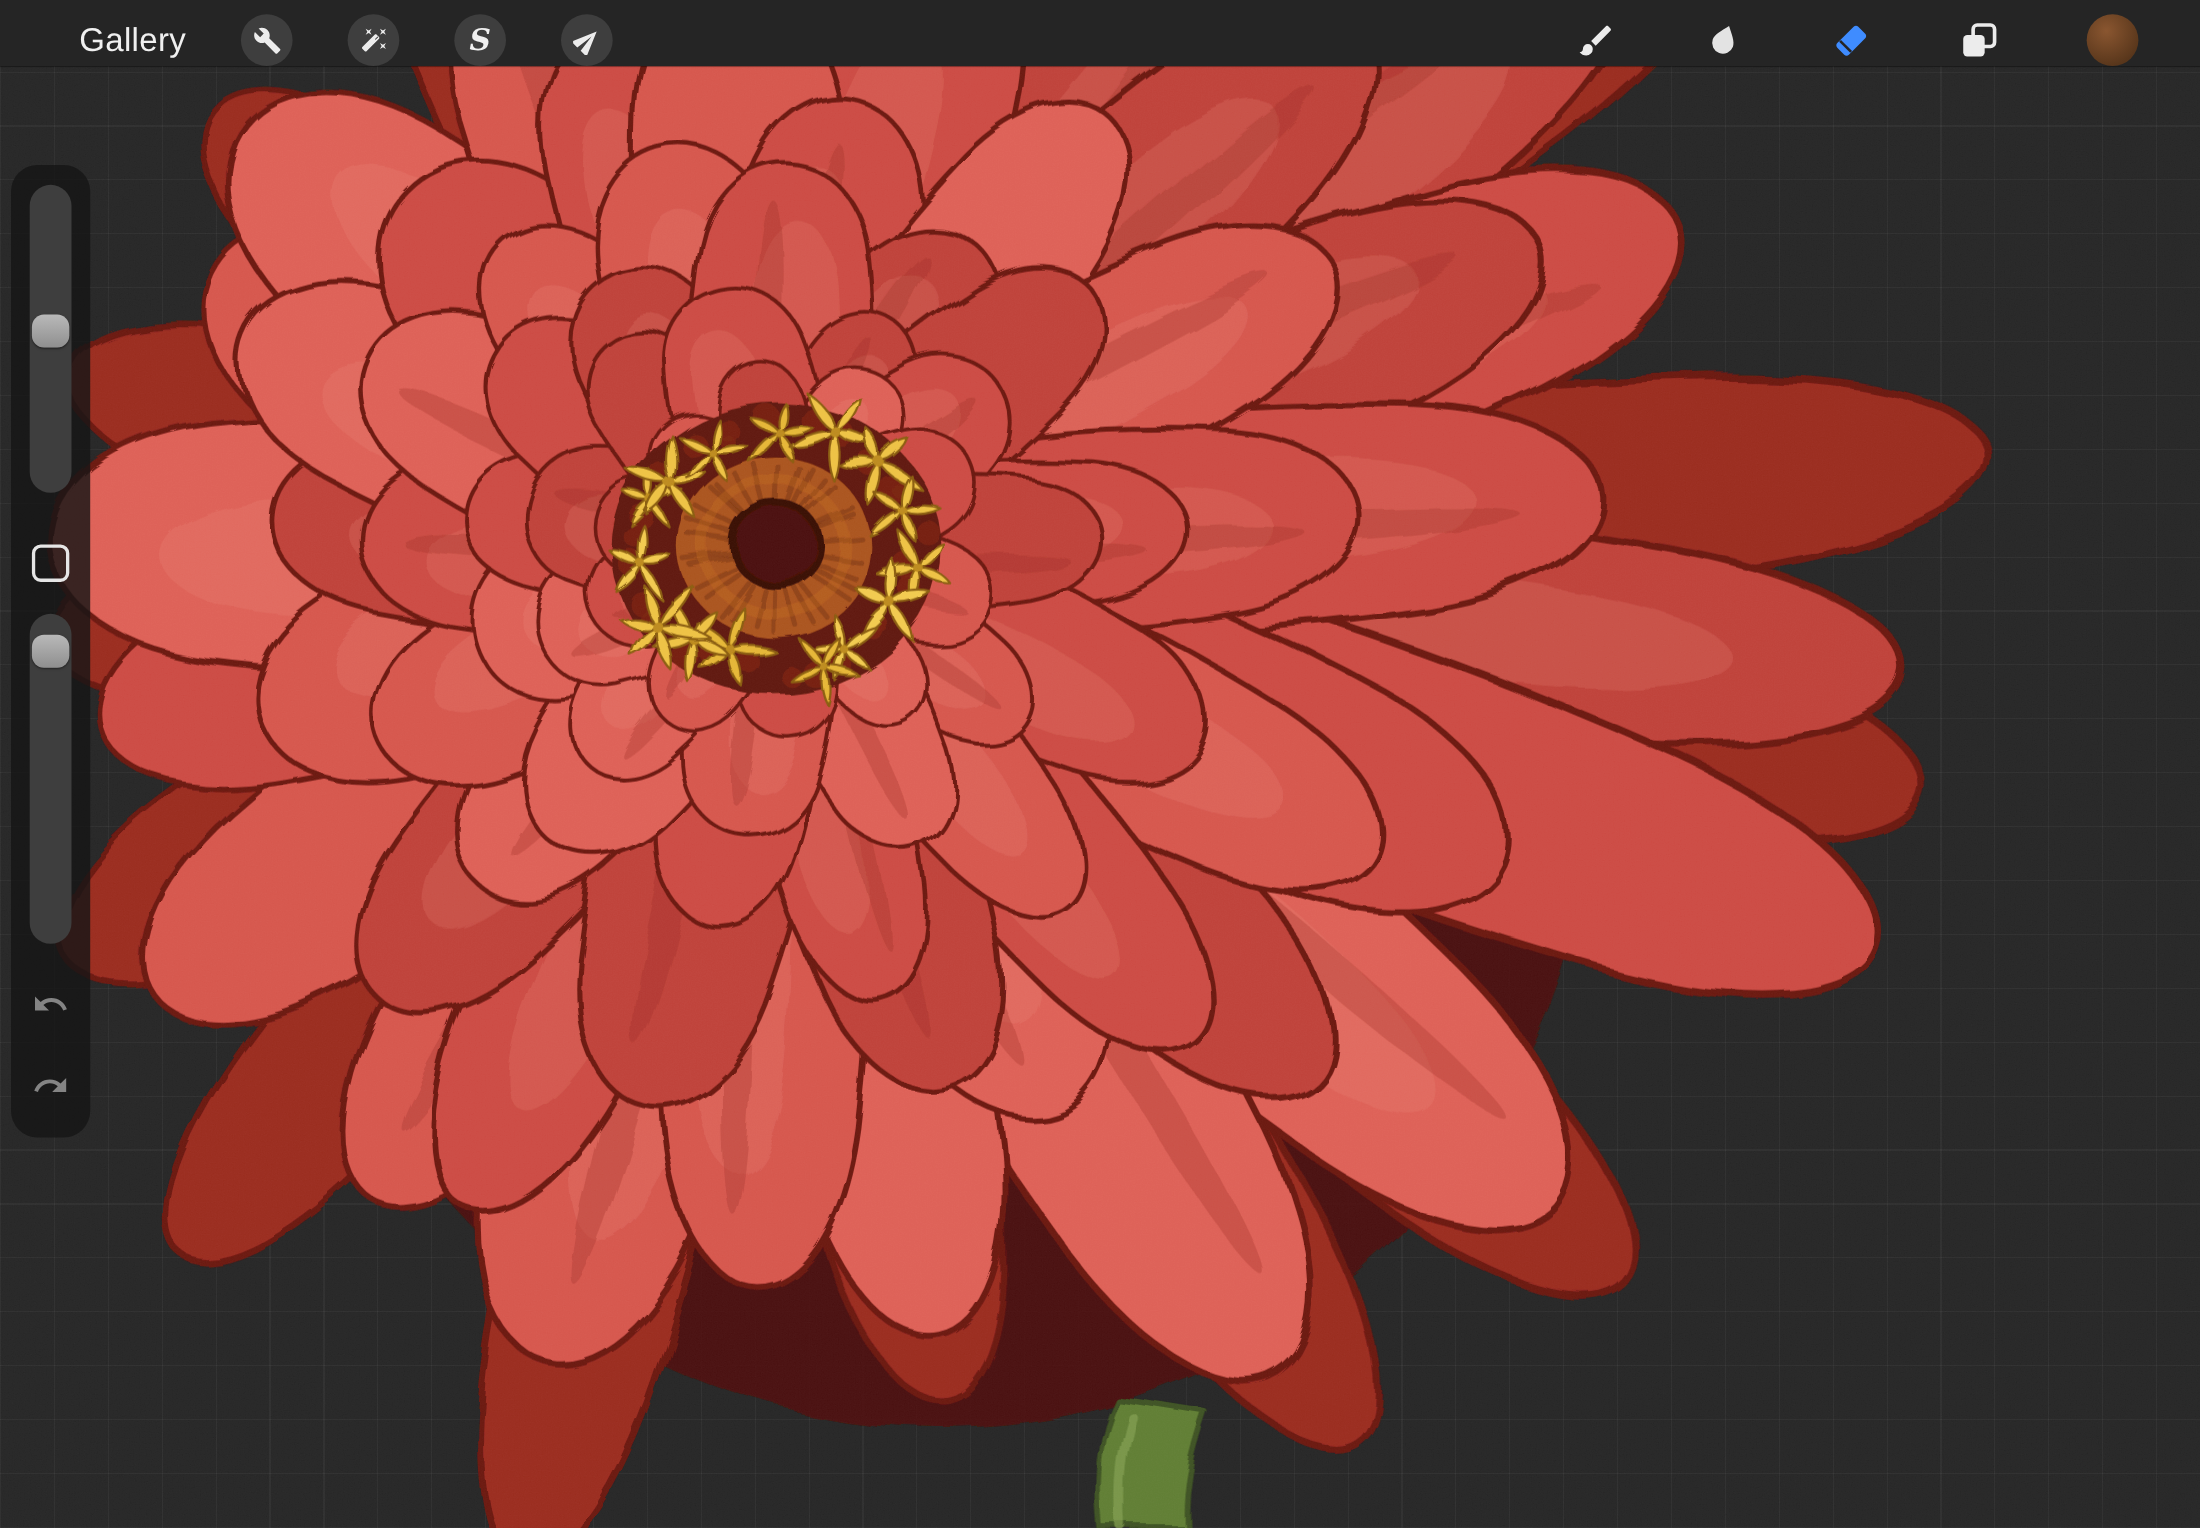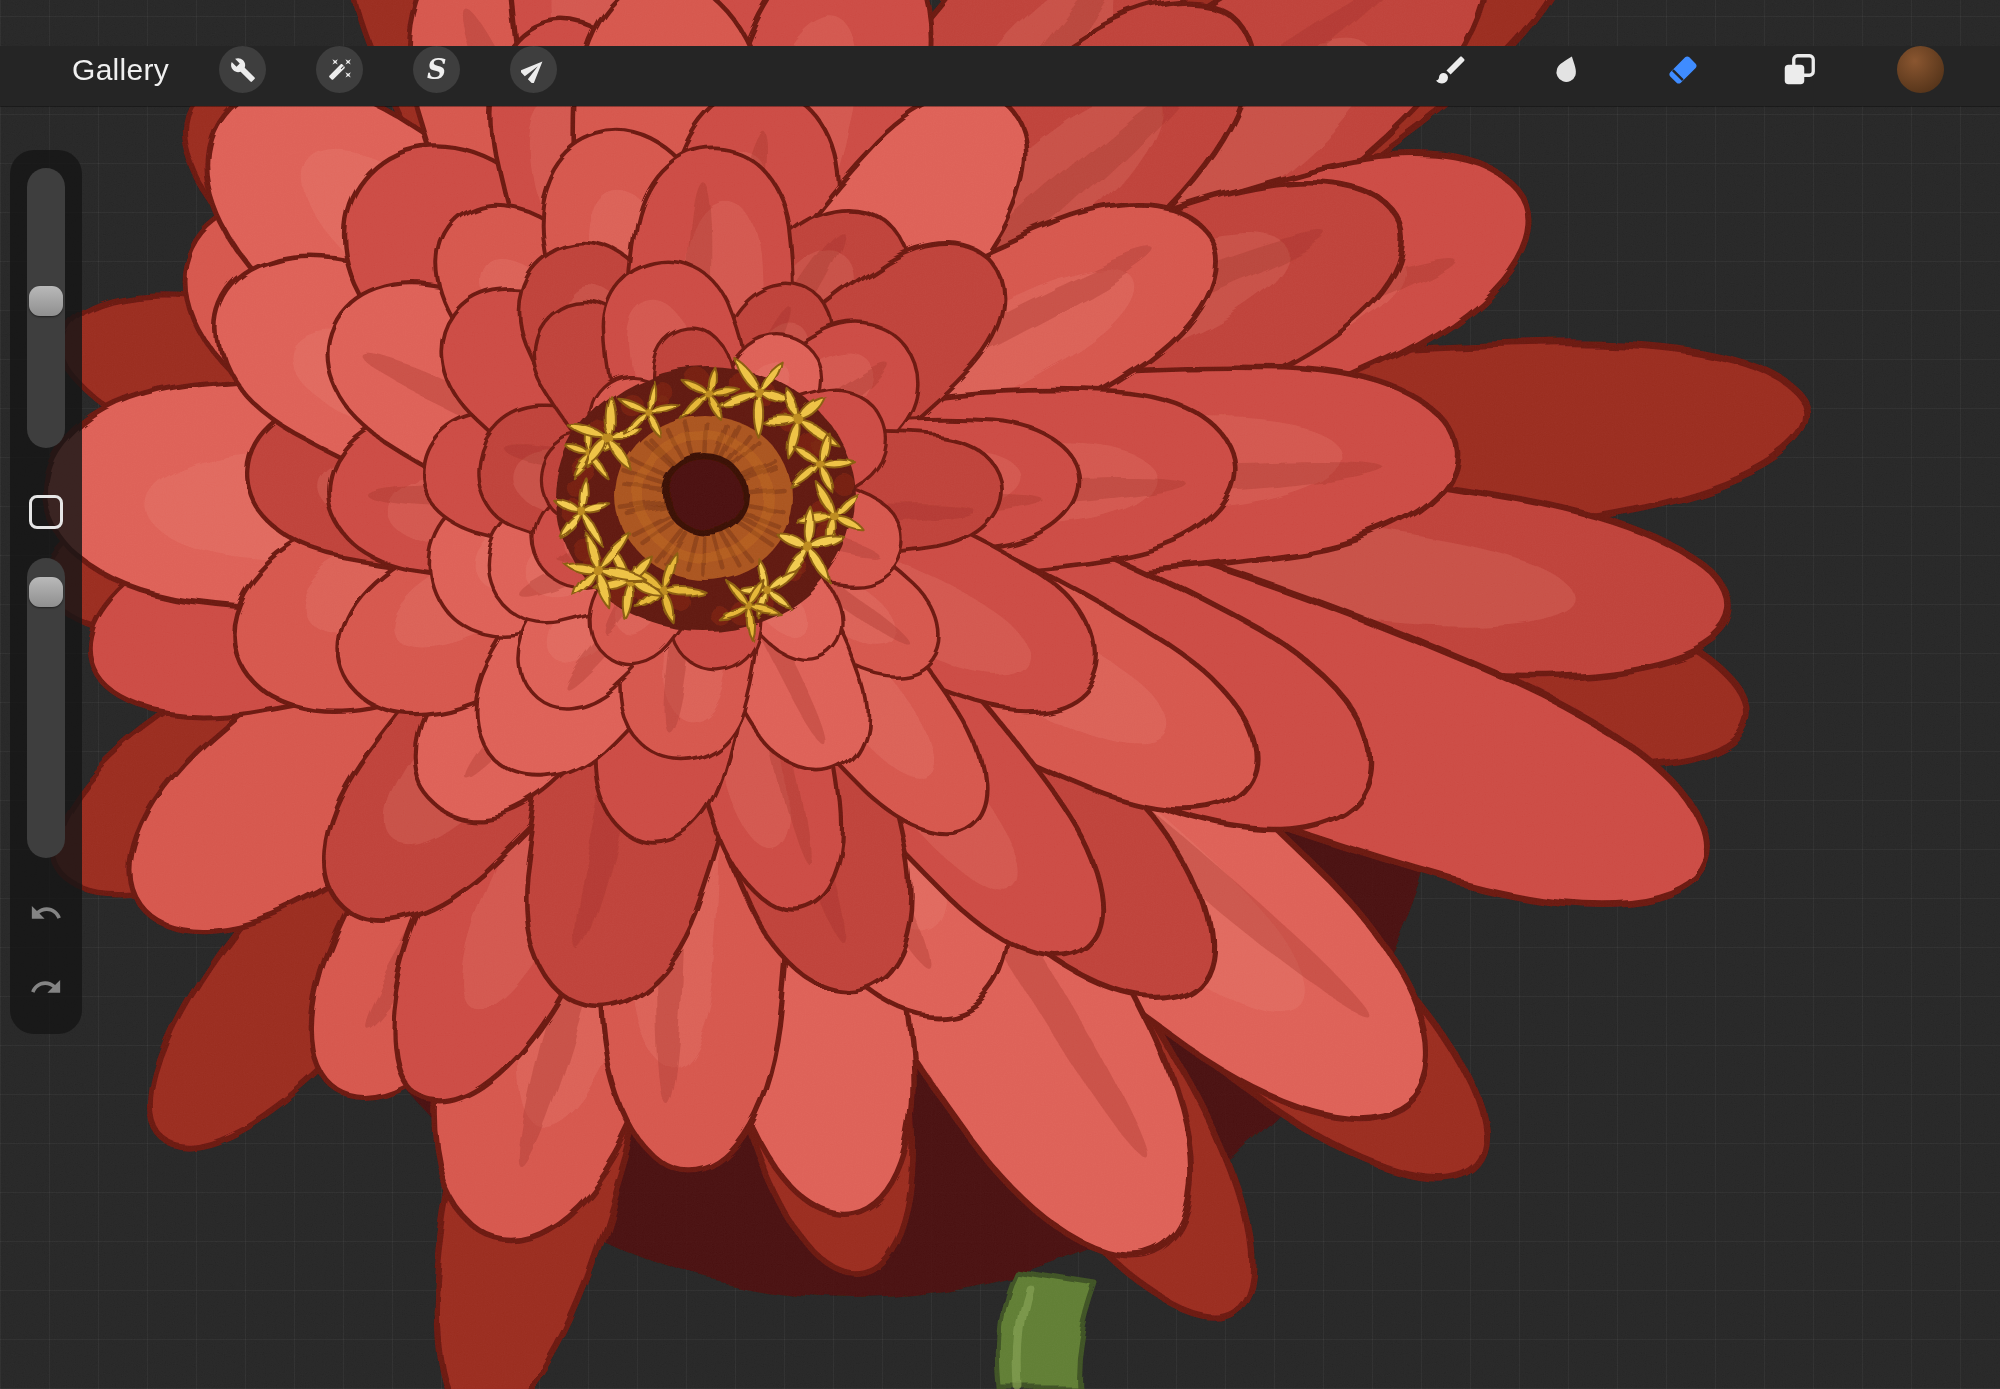--- a/index.html
+++ b/index.html
@@ -14,22 +14,22 @@
     position:absolute; inset:0; background-color:#242424;
     background-image:
       repeating-linear-gradient(0deg, rgba(255,255,255,0.045) 0px, rgba(255,255,255,0.045) 1px, transparent 1px, transparent 49px),
       repeating-linear-gradient(90deg, rgba(255,255,255,0.045) 0px, rgba(255,255,255,0.045) 1px, transparent 1px, transparent 49px);
   }
   #flower-svg { position:absolute; left:0; top:0; z-index:1; }
 
   
   .topbar {
     position:absolute; top:0; left:0; width:100%; height:60px; background:#252525;
-    z-index:30; display:flex; align-items:flex-start; justify-content:space-between;
-    padding:0 56px 0 72px; box-shadow:0 1px 0 rgba(0,0,0,0.35);margin-top:46px;
+    z-index:30; display:flex; align-items:flex-end; justify-content:space-between;
+    padding:0 56px 0 72px; box-shadow:0 1px 0 rgba(0,0,0,0.35);
   }
   .tb-left { display:flex; align-items:center; gap:50px; }
   .tb-right { display:flex; align-items:center; gap:80px; }
   button { background:none; border:none; padding:0; margin:0; cursor:default;
            display:flex; align-items:center; justify-content:center; }
   .gallery-btn { color:#f0f0f0; font-size:30px; letter-spacing:0.3px; }
   .circle-btn { width:47px; height:47px; border-radius:50%; background:#3e3e3e; }
   .circle-btn svg { width:26px; height:26px; }
   .sel-glyph { font-family:"DejaVu Serif", serif; font-style:italic; font-weight:bold;
                font-size:27px; color:#f0f0f0; line-height:1; }

